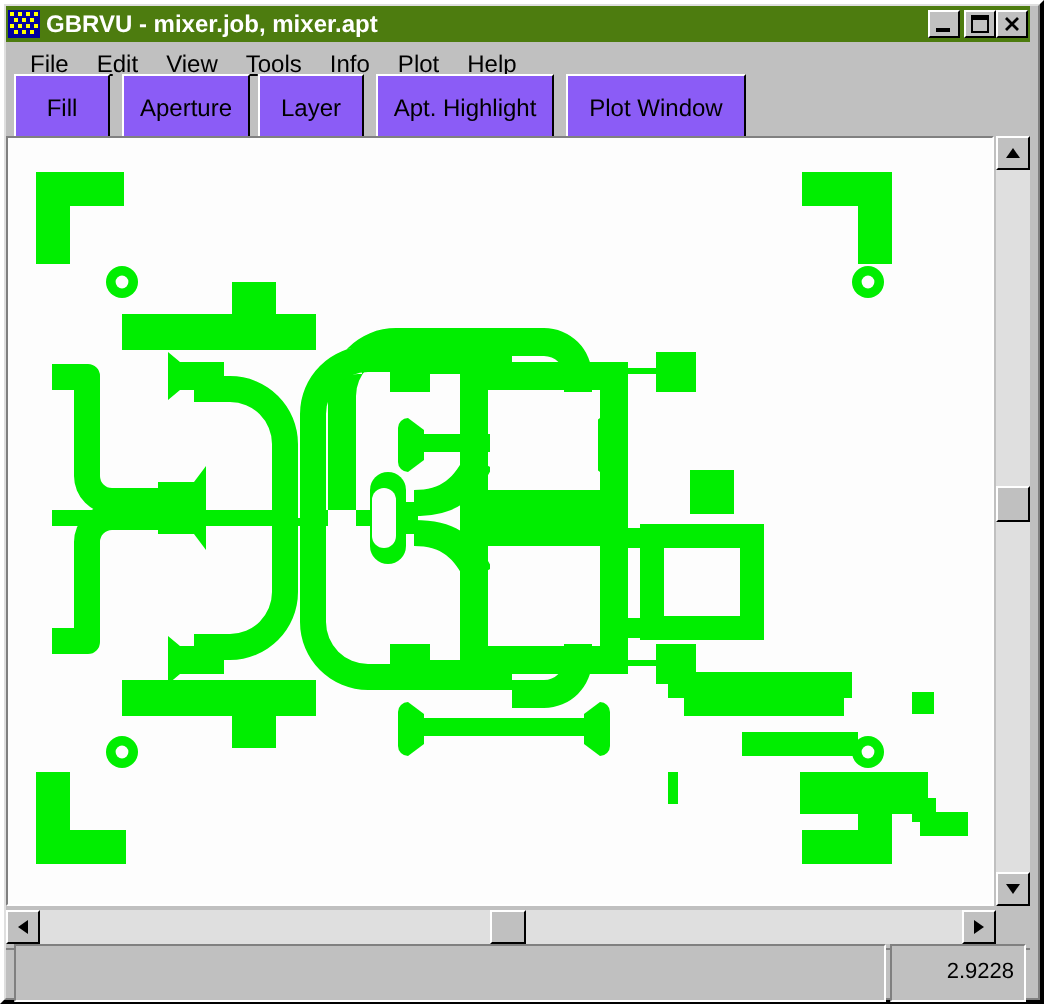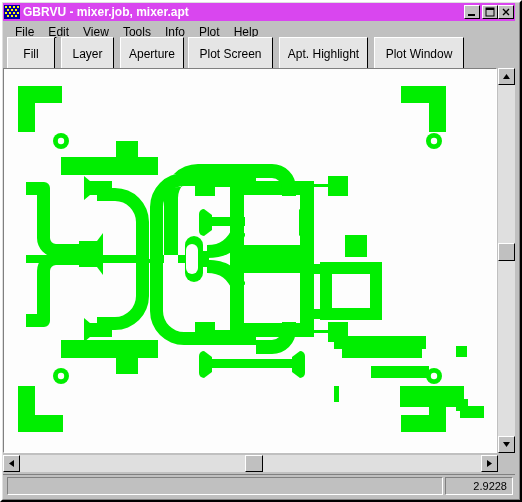--- a/index.html
+++ b/index.html
@@ -42,21 +42,21 @@
     border-bottom: 1px solid #808080;
     box-sizing: border-box;
   }
 
   
   .titlebar {
     position: absolute;
     left: 3px; top: 3px;
     width: 512px;
     height: 18px;
-    background: #d946ef;
+    background: #4d7c0f;
     display: flex;
     align-items: center;
     box-sizing: border-box;
   }
   .title-icon {
     width: 16px; height: 14px;
     margin-left: 1px;
     margin-right: 3px;
     background: #0000a0;
     position: relative;
@@ -121,21 +121,21 @@
     left: 3px; top: 42px;
     width: 512px;
     height: 24px;
     display: flex;
     align-items: center;
     box-sizing: border-box;
     padding-left: 4px;
   }
   .tbtn {
     height: 21px;
-    background: #e5e5e5;
+    background: #8b5cf6;
     border-top: 1px solid #ffffff;
     border-left: 1px solid #ffffff;
     border-right: 1px solid #000000;
     border-bottom: 1px solid #000000;
     box-sizing: border-box;
     font-size: 12px;
     color: #000000;
     display: flex;
     align-items: center;
     justify-content: center;
@@ -235,21 +235,21 @@
     top: 474px;
     width: 512px;
     height: 21px;
     box-sizing: border-box;
     display: flex;
     align-items: center;
     border-top: 1px solid #808080;
     padding-top: 2px;
   }
   .status-pane {
-    height: 18px;
+    height: 29px;
     box-sizing: border-box;
     border-top: 1px solid #808080;
     border-left: 1px solid #808080;
     border-right: 1px solid #ffffff;
     border-bottom: 1px solid #ffffff;
     background: #c0c0c0;
     font-size: 11px;
     color: #000000;
     display: flex;
     align-items: center;
@@ -315,23 +315,22 @@
     <div class="menuitem"><u>E</u>dit</div>
     <div class="menuitem"><u>V</u>iew</div>
     <div class="menuitem"><u>T</u>ools</div>
     <div class="menuitem"><u>I</u>nfo</div>
     <div class="menuitem"><u>P</u>lot</div>
     <div class="menuitem"><u>H</u>elp</div>
   </div>
 
   <div class="toolbar">
     <div class="tbtn" style="width:48px">Fill</div>
+    <div class="tbtn" style="width:64px;margin-right:4px">Aperture</div>
     <div class="tbtn" style="width:53px">Layer</div>
-    <div class="tbtn" style="width:64px;margin-right:4px">Aperture</div>
-    <div class="tbtn" style="width:85px">Plot Screen</div>
     <div class="tbtn" style="width:89px">Apt. Highlight</div>
     <div class="tbtn" style="width:90px;margin-right:4px">Plot Window</div>
   </div>
 
   <div class="client">
 
     <div class="canvas-frame">
       <svg width="492" height="383" viewBox="0 0 492 383">
         <rect x="0" y="0" width="492" height="383" fill="#fdfdfd"></rect>
         <g fill="#00ee00" stroke="none">

